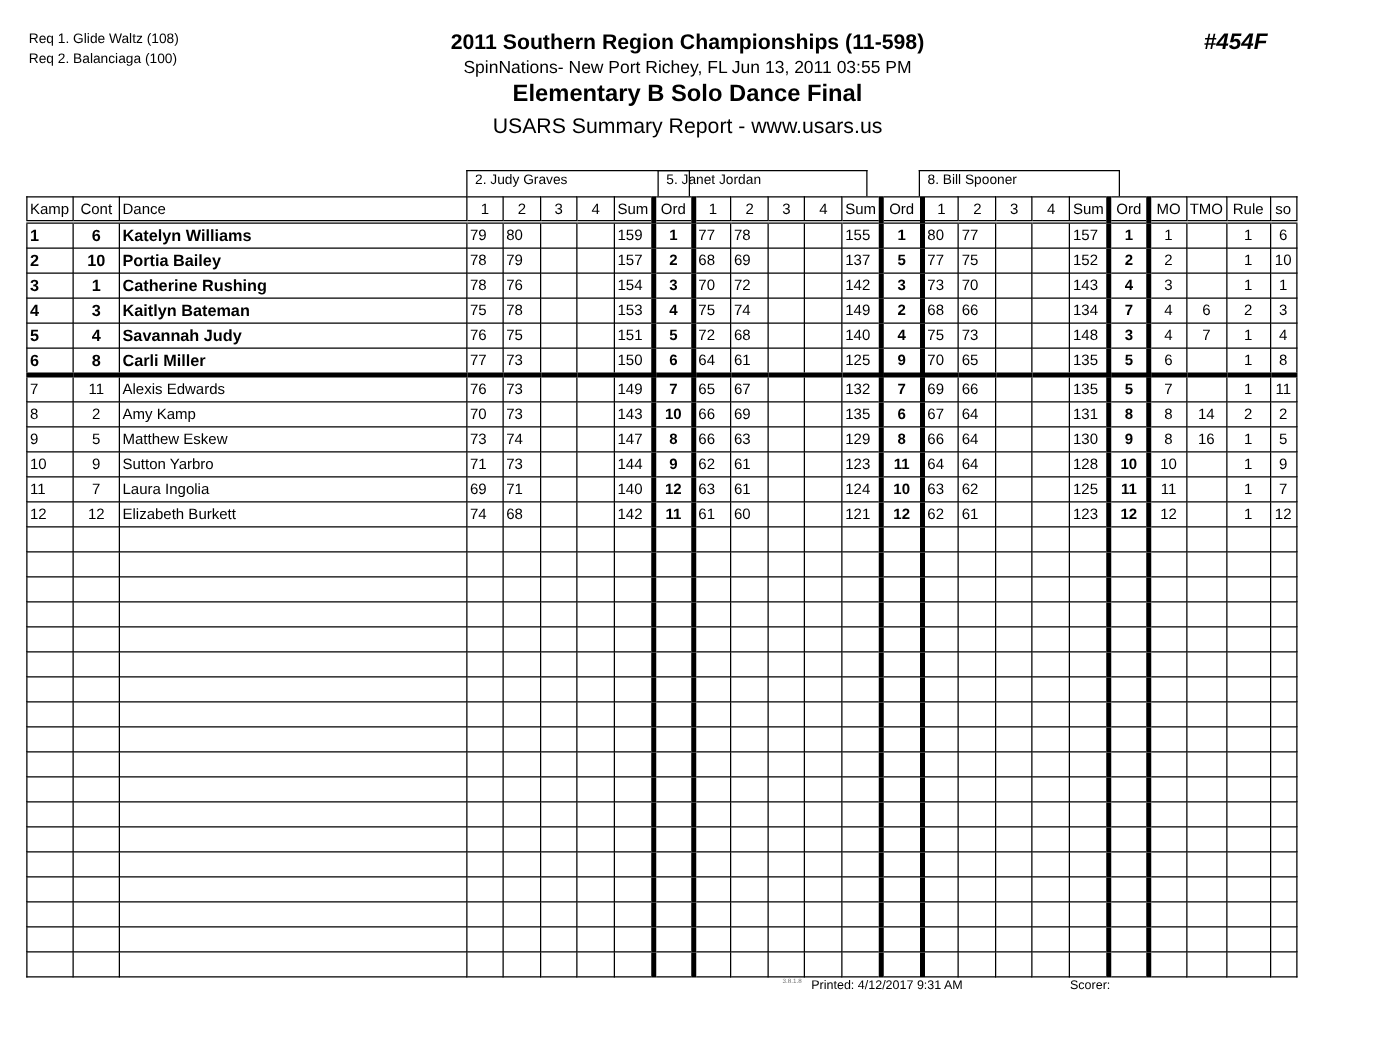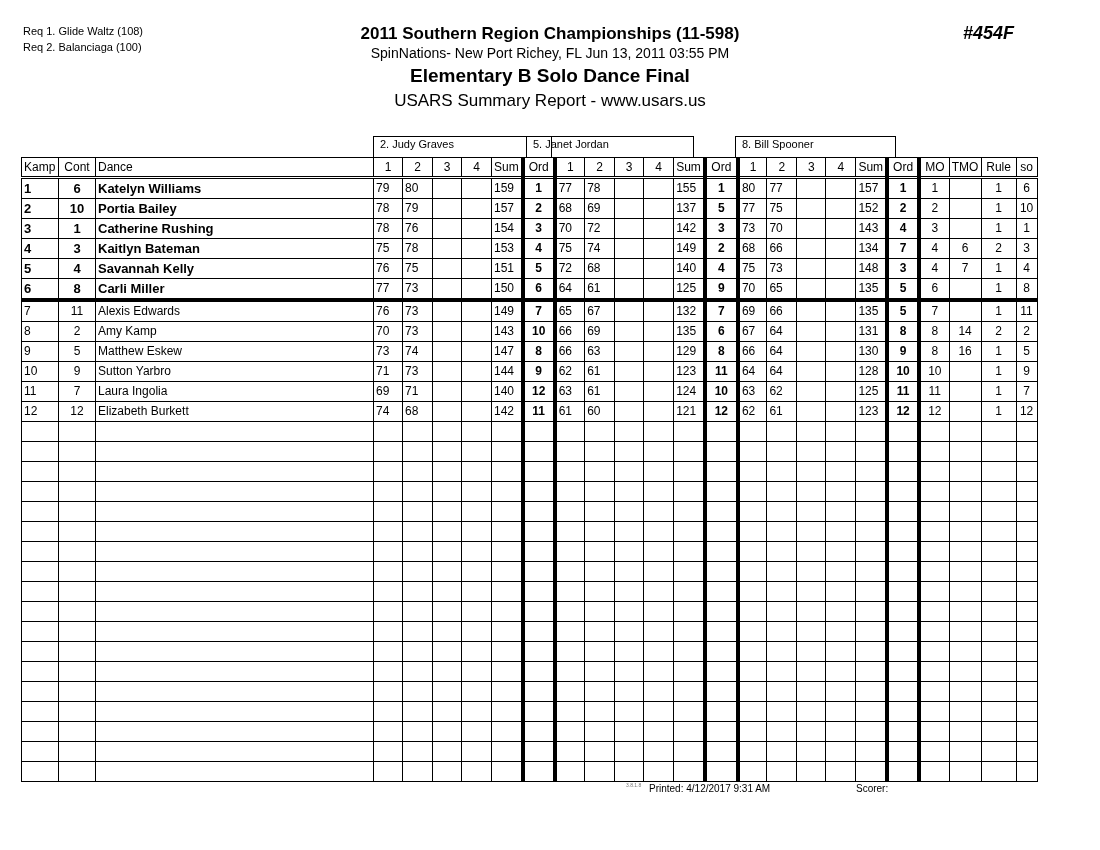--- a/index.html
+++ b/index.html
@@ -203,21 +203,21 @@
         <td class="r tr">134</td>
         <td class="c b tr">7</td>
         <td class="c">4</td>
         <td class="c">6</td>
         <td class="c">2</td>
         <td class="c">3</td>
       </tr>
       <tr class="top">
         <td class="l bld">5</td>
         <td class="c bld">4</td>
-        <td class="l bld">Savannah Kelly</td>
+        <td class="l bld">Savannah Judy</td>
         <td class="l">76</td>
         <td class="l">75</td>
         <td class="l"></td>
         <td class="l"></td>
         <td class="r tr">151</td>
         <td class="c b tr">5</td>
         <td class="l">72</td>
         <td class="l">68</td>
         <td class="l"></td>
         <td class="l"></td>

